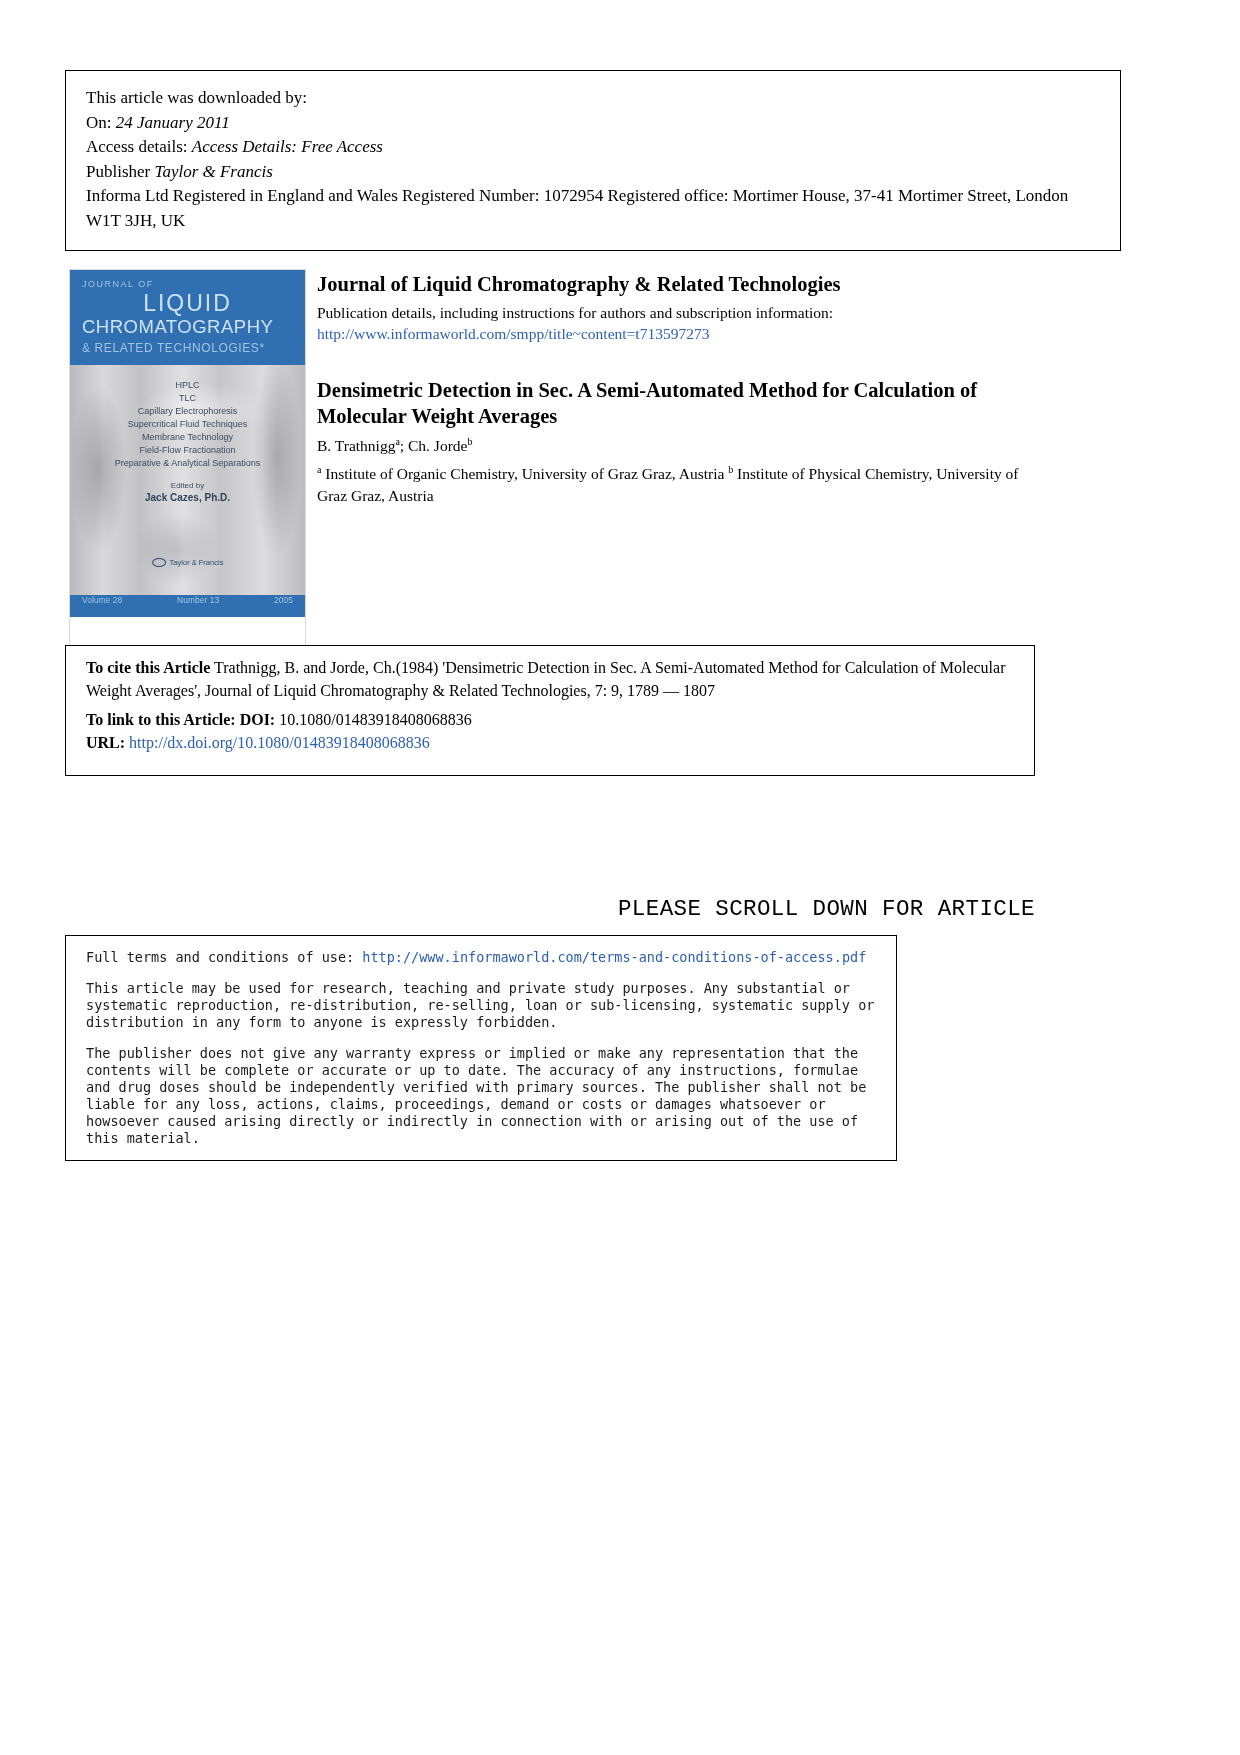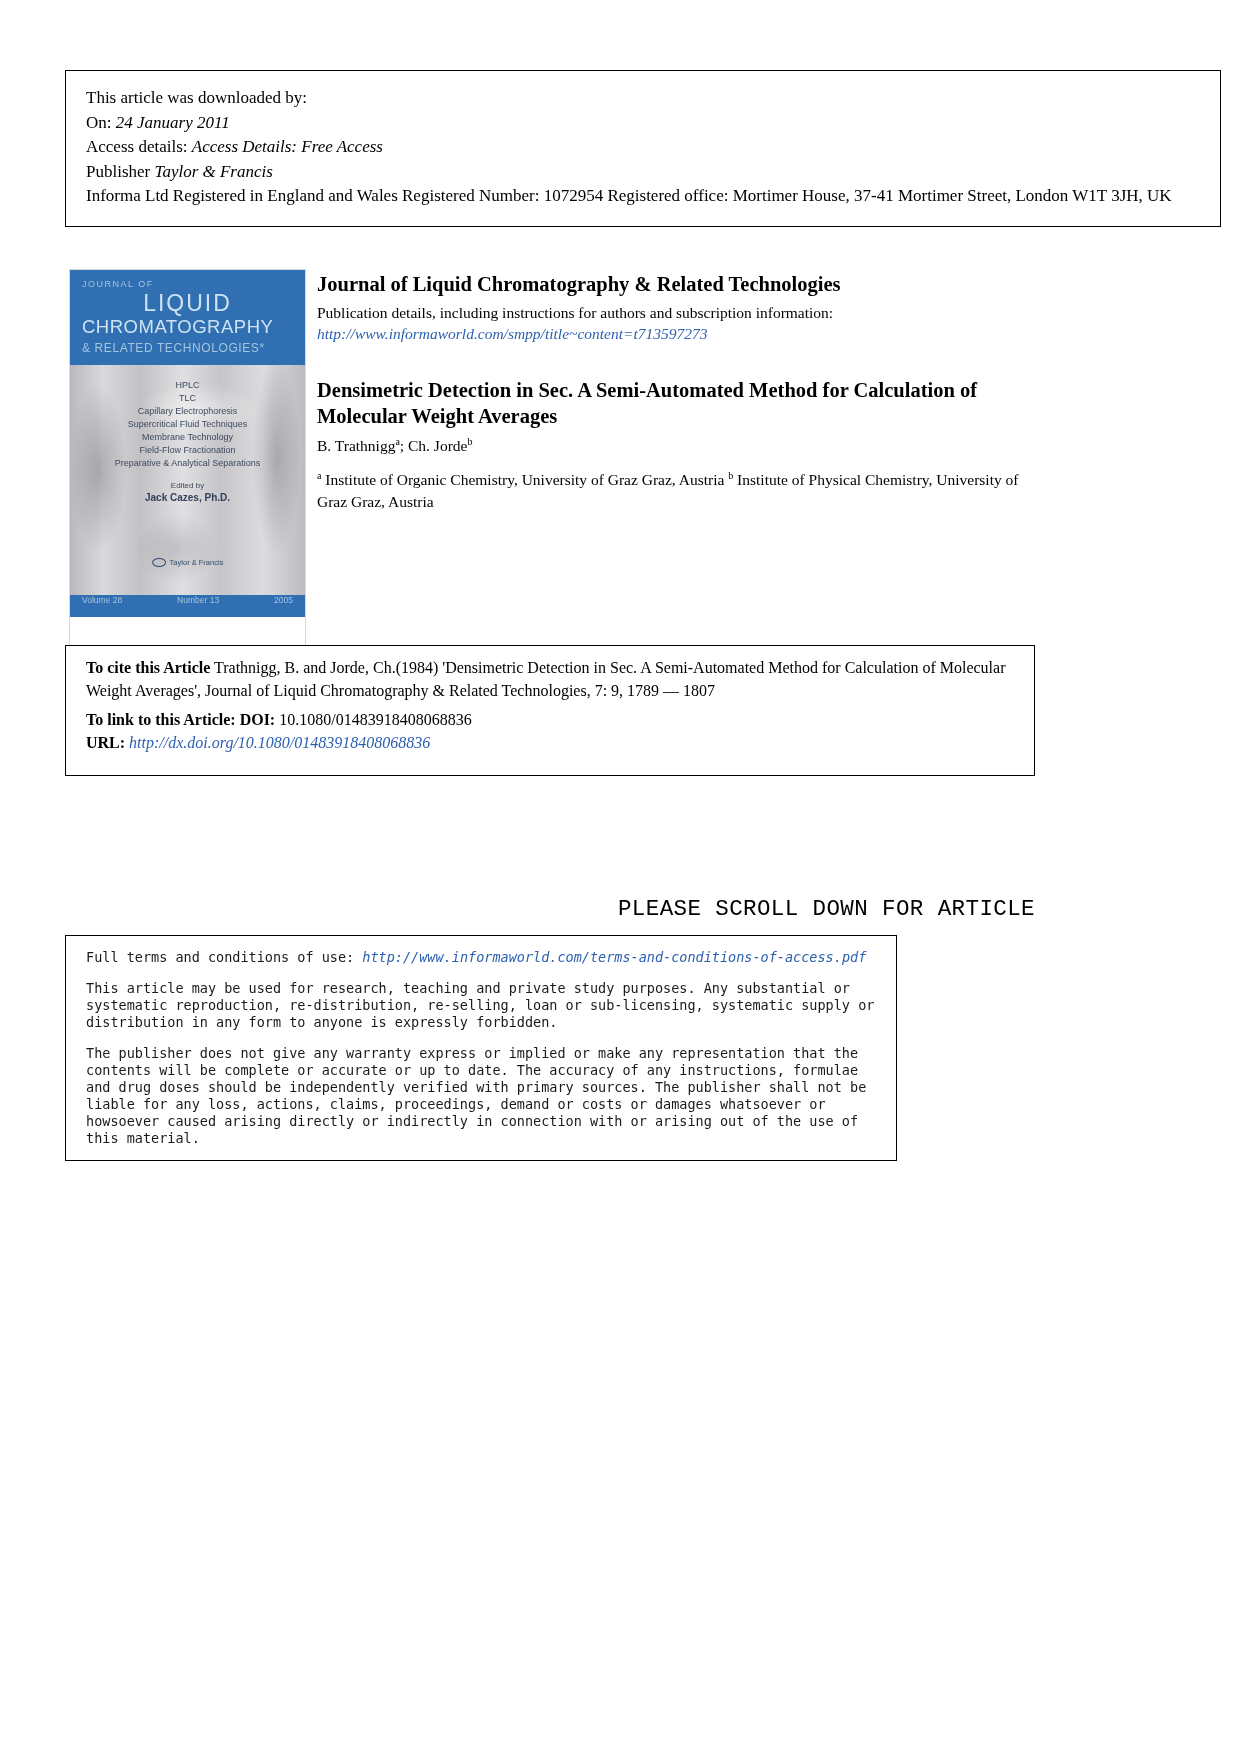--- a/index.html
+++ b/index.html
@@ -20,21 +20,21 @@
     color:#000000;
     overflow:hidden;
   }
   .box{
     position:absolute;
     border:1px solid #000000;
     background:#ffffff;
   }
   
   .download-box{
-    left:65px; top:70px; width:1156px;
+    left:65px; top:70px; width:1056px;
     padding:15px 20px 17px 20px;
     font-size:17px;
     line-height:24.5px;
   }
   .download-box p{margin:0;}
   .ital{font-style:italic;}
   
   .journal-section{
     position:absolute;
     left:70px; top:270px;
@@ -130,35 +130,34 @@
   }
   .pub-details{
     margin:0;
     font-size:15.5px;
     line-height:21px;
   }
   .link{
     color:var(--link-color);
     text-decoration:none;
     cursor:pointer;
-    font-style:italic;
   }
   .journal-url{
     display:inline-block;
     font-size:15.5px;
     line-height:21px;
   }
   .article-title{
     margin:33px 0 7px 0;
     font-size:20.5px;
     font-weight:bold;
     line-height:26px;
   }
   .authors{
-    margin:0 0 13px 0;
+    margin:0 0 7px 0;
     font-size:15.5px;
     line-height:20px;
   }
   .affiliations{
     margin:0;
     font-size:15.5px;
     line-height:22px;
   }
   sup{font-size:10px; line-height:0;}
   

